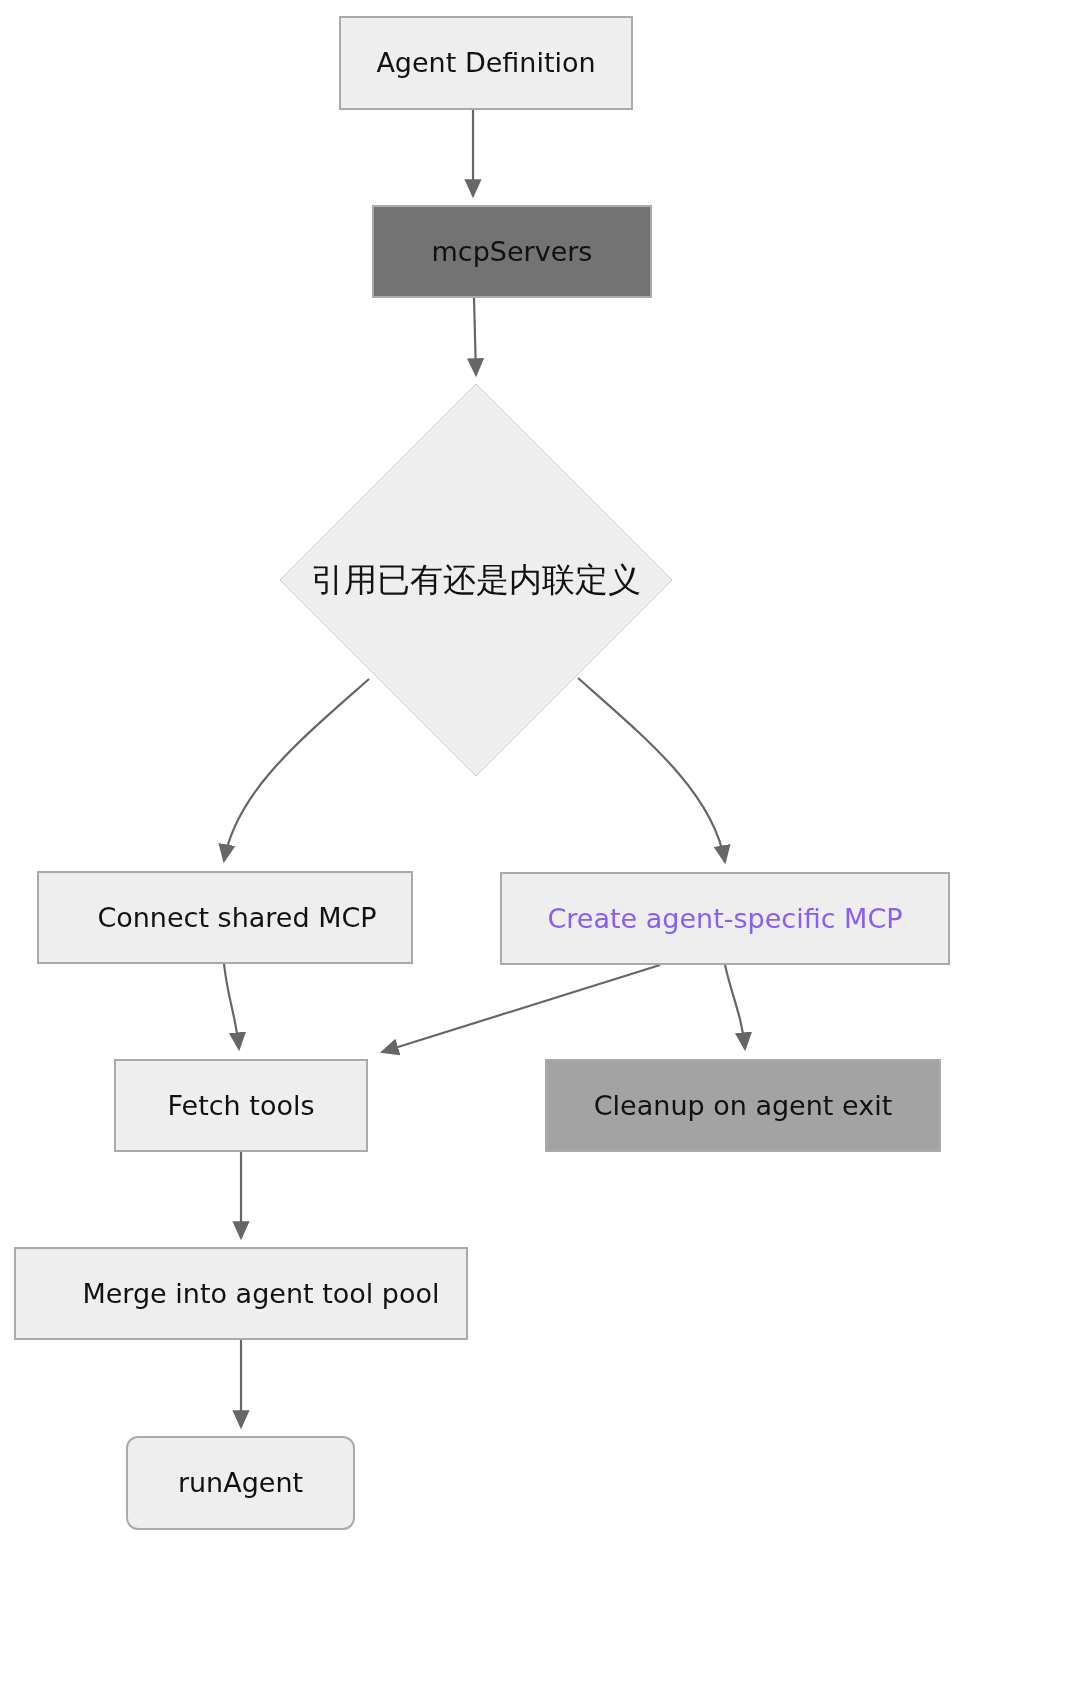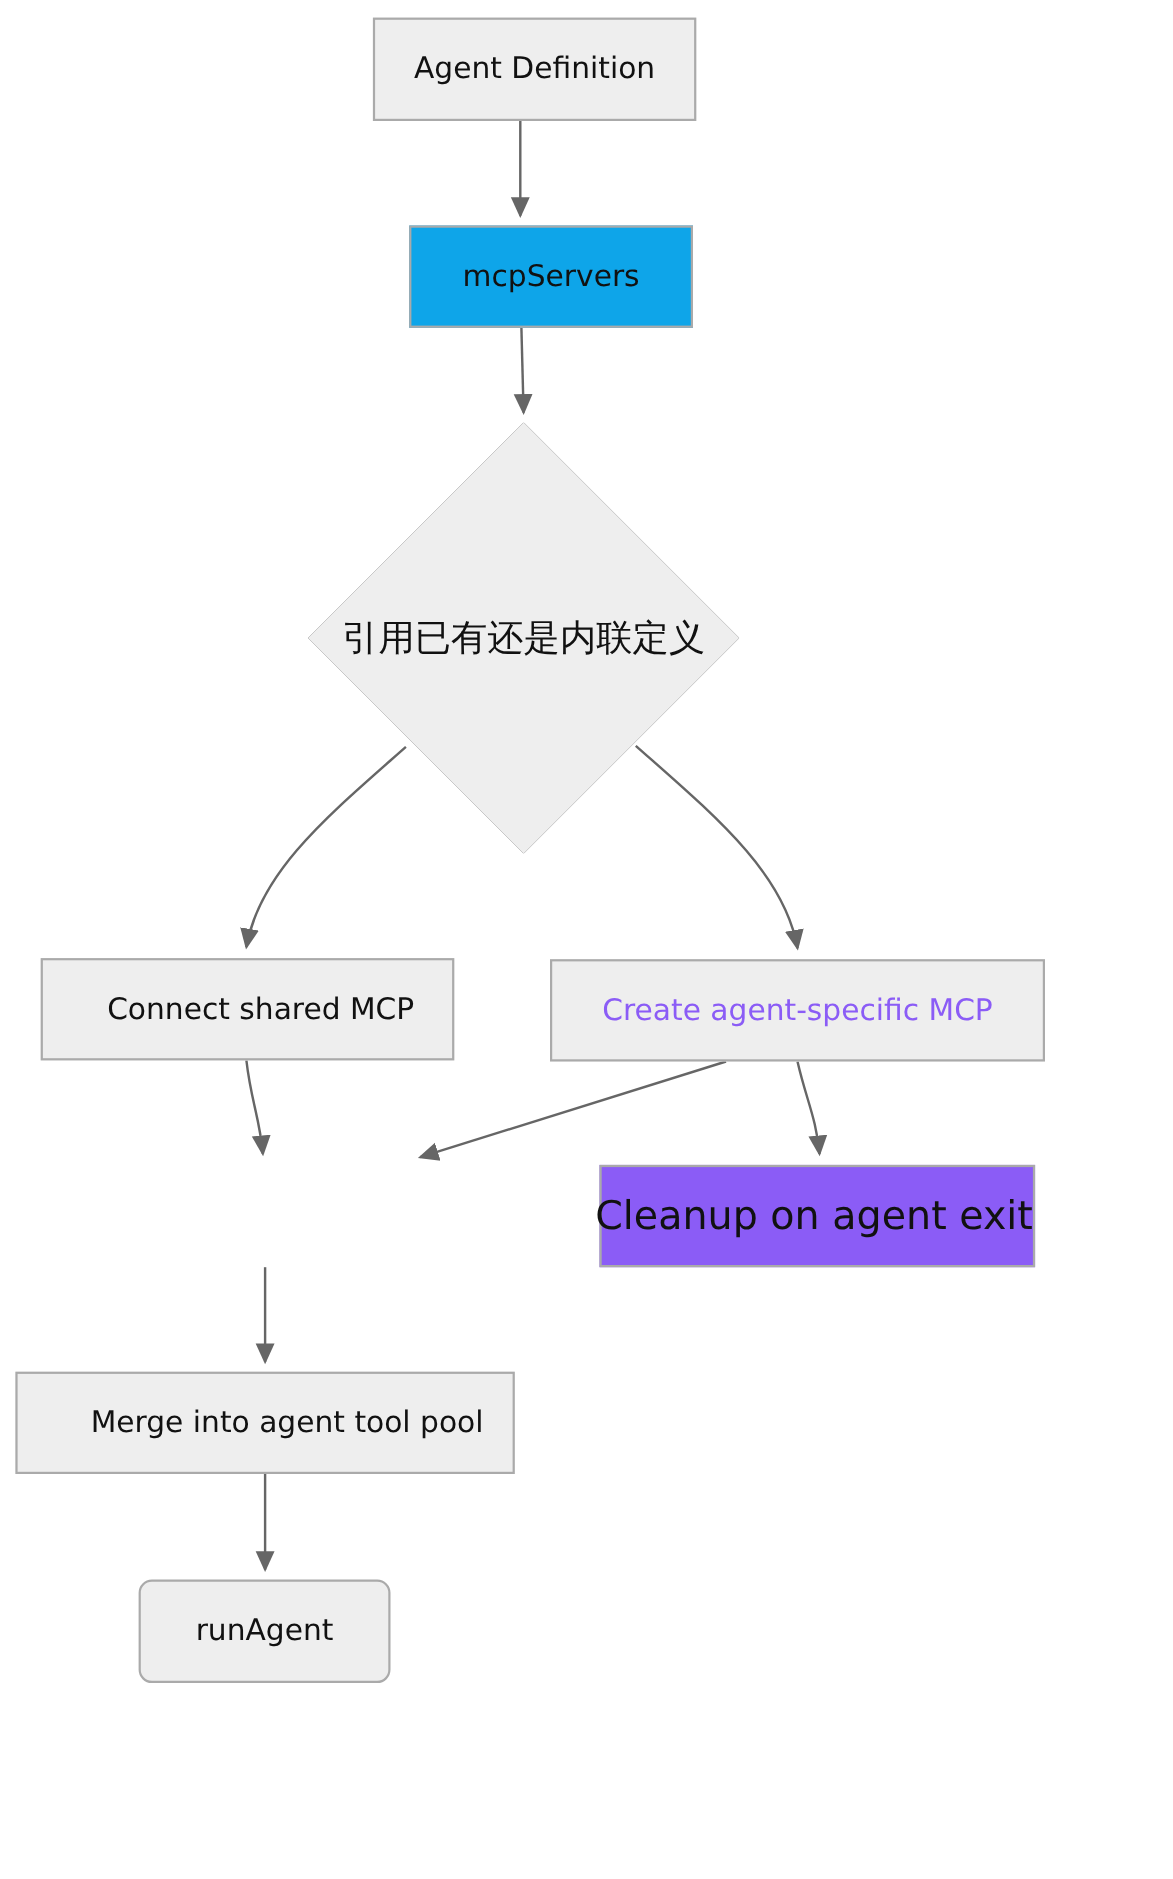--- a/index.html
+++ b/index.html
@@ -93,41 +93,44 @@
 
     <path d="M 241 1152 L 241 1238" fill="none" stroke="#666666" stroke-width="2.2" marker-end="url(#arrowhead)"></path>
 
     <path d="M 241 1340 L 241 1427" fill="none" stroke="#666666" stroke-width="2.2" marker-end="url(#arrowhead)"></path>
   </svg>
 
   <div class="node" style="left: 339px; top: 16px; width: 294px; height: 94px; font-size: 27px; background: rgb(238, 238, 238); border-color: rgb(170, 170, 170); color: rgb(17, 17, 17);">
     <span class="node-label">Agent Definition</span>
   </div>
 
-  <div class="node" style="left: 372px; top: 205px; width: 258px; height: 93px; font-size: 27px; background: #0ea5e9; border-color: rgb(170, 170, 170); color: rgb(17, 17, 17);">
+  <div class="node" style="left: 372px; top: 205px; width: 280px; height: 93px; font-size: 27px; background: #737373; border-color: rgb(170, 170, 170); color: rgb(17, 17, 17);">
     <span class="node-label">mcpServers</span>
   </div>
 
   <div class="decision" style="left: 280px; top: 384px; width: 392px; height: 392px; font-size: 33px; color: rgb(17, 17, 17);">
     <svg class="diamond-shape" viewBox="0 0 100 100" preserveAspectRatio="none" xmlns="http://www.w3.org/2000/svg">
       <polygon points="50,0 100,50 50,100 0,50" fill="#eeeeee" stroke="#aaaaaa" stroke-width="0.55" vector-effect="non-scaling-stroke"></polygon>
     </svg>
     <span class="decision-label">引用已有还是内联定义</span>
   </div>
 
   <div class="node" style="left: 37px; top: 871px; width: 376px; height: 93px; font-size: 27px; background: rgb(238, 238, 238); border-color: rgb(170, 170, 170); color: rgb(17, 17, 17); padding-left: 24px;">
     <span class="node-label">Connect shared MCP</span>
   </div>
 
   <div class="node" style="left: 500px; top: 872px; width: 450px; height: 93px; font-size: 27px; background: rgb(238, 238, 238); border-color: rgb(170, 170, 170); color: #8b5cf6;">
     <span class="node-label">Create agent-specific MCP</span>
   </div>
 
+  <div class="node" style="left: 114px; top: 1059px; width: 254px; height: 93px; font-size: 27px; background: rgb(238, 238, 238); border-color: rgb(170, 170, 170); color: rgb(17, 17, 17);">
+    <span class="node-label">Fetch tools</span>
+  </div>
 
-  <div class="node" style="left: 545px; top: 1059px; width: 396px; height: 93px; font-size: 36px; background: #8b5cf6; border-color: rgb(170, 170, 170); color: rgb(17, 17, 17); justify-content: flex-end;">
+  <div class="node" style="left: 545px; top: 1059px; width: 396px; height: 93px; font-size: 27px; background: #a3a3a3; border-color: rgb(170, 170, 170); color: rgb(17, 17, 17);">
     <span class="node-label">Cleanup on agent exit</span>
   </div>
 
   <div class="node" style="left: 14px; top: 1247px; width: 454px; height: 93px; font-size: 27px; background: rgb(238, 238, 238); border-color: rgb(170, 170, 170); color: rgb(17, 17, 17); padding-left: 40px;">
     <span class="node-label">Merge into agent tool pool</span>
   </div>
 
   <div class="node" style="left: 126px; top: 1436px; width: 229px; height: 94px; font-size: 27px; background: rgb(238, 238, 238); border-color: rgb(170, 170, 170); color: rgb(17, 17, 17); border-radius: 12px;">
     <span class="node-label">runAgent</span>
   </div>

